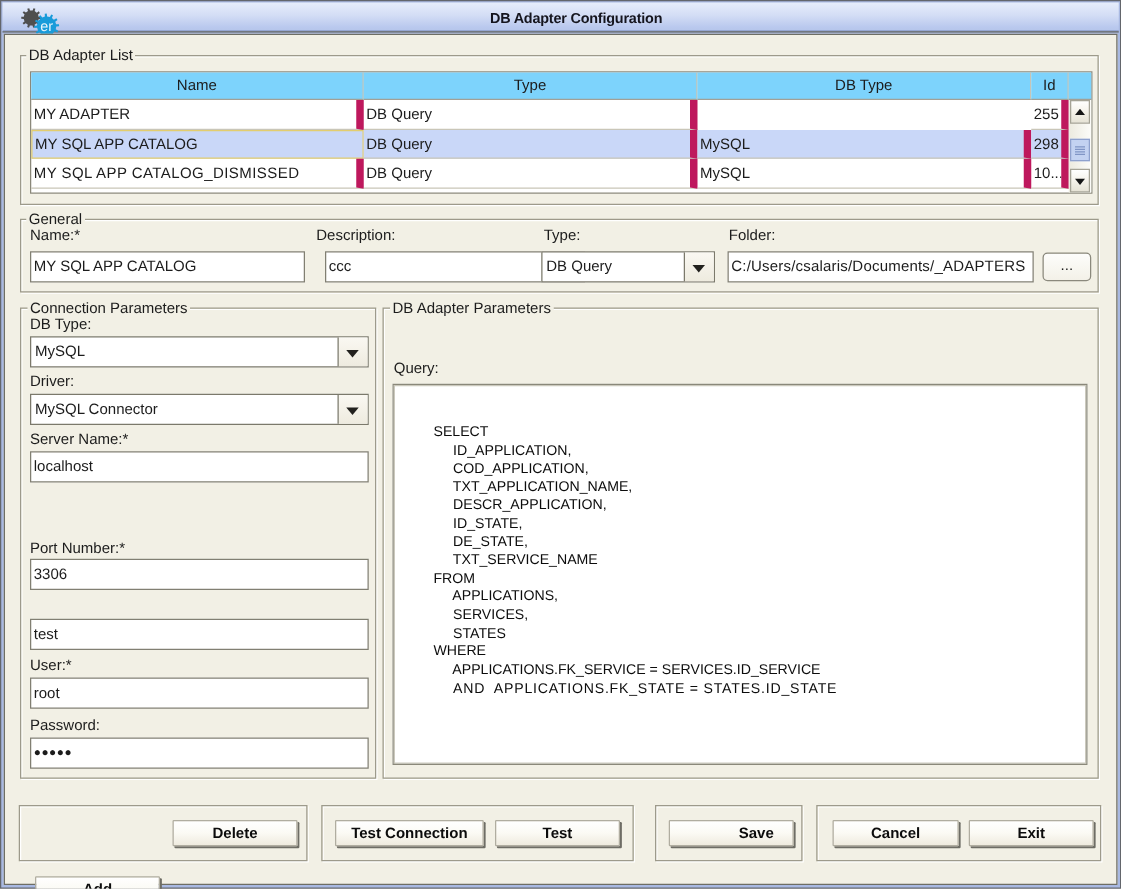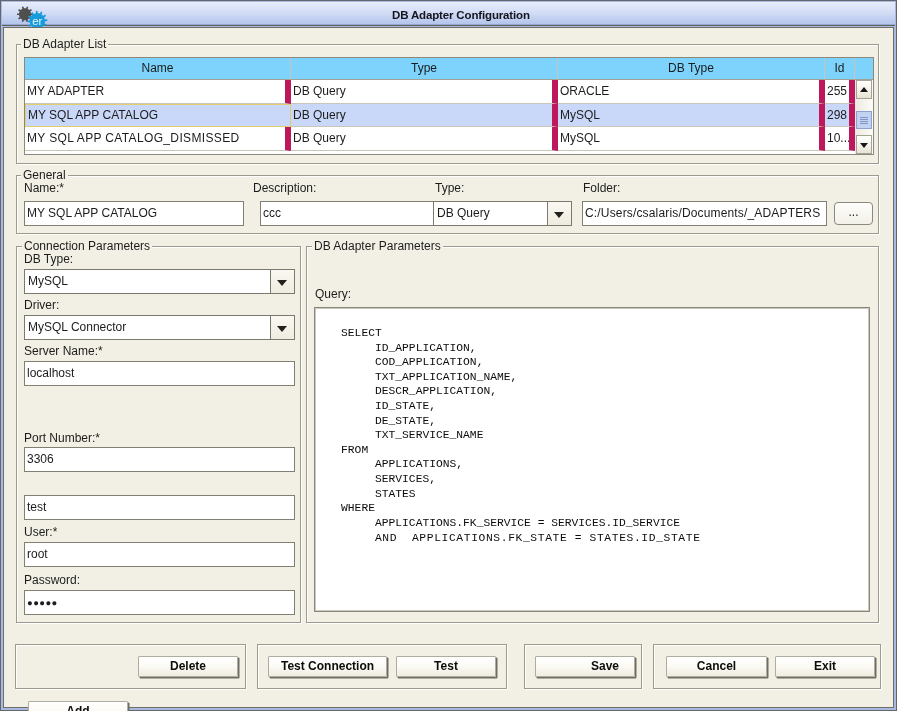--- a/index.html
+++ b/index.html
@@ -26,21 +26,21 @@
 .sel{background:#c9d7f8;}
 
 .sb{position:absolute;right:0;top:22px;width:18px;bottom:0;background:linear-gradient(90deg,#eceadf,#fcfcf9);}
 .sbtn{position:absolute;left:1px;width:16px;height:19px;background:linear-gradient(#ffffff,#f4f1e8 55%,#e6e3d6);border:1px solid #a5a396;}
 .sarr-u{position:absolute;left:3px;top:6px;width:0;height:0;border-left:4.5px solid transparent;border-right:4.5px solid transparent;border-bottom:5.5px solid #161616;}
 .sarr-d{position:absolute;left:3px;top:7px;width:0;height:0;border-left:4.5px solid transparent;border-right:4.5px solid transparent;border-top:5.5px solid #161616;}
 .sthumb{position:absolute;left:1px;width:16px;background:#c3d2f1;border:1px solid #8ea1cd;}
 .grip{position:absolute;left:3px;right:3px;top:5px;}
 .grip div{height:1px;background:#8095c5;margin-bottom:1px;}
 .qarea{position:absolute;background:#fff;border:1px solid #8a887a;box-shadow:inset 1px 1px 0 #cbc9bd, inset -1px -1px 0 #cbc9bd;}
-pre.q{margin:0;font-family:Liberation Mono, monospace;font-size:11.3px;line-height:14.61px;color:#0c0c0c;}
+pre.q{margin:13px;font-family:Liberation Sans, sans-serif;font-size:11.3px;line-height:14.61px;color:#0c0c0c;}
 </style>
 </head>
 <body>
 <div class="win">
 <div class="blue"></div>
 <div class="titlebar">
 <svg class="ticon" width="42" height="28" viewBox="0 0 42 28">
 <path d="M22.0,11.2 L21.4,13.2 L22.9,14.4 L21.9,15.7 L20.3,14.6 L18.6,15.8 L19.2,17.6 L17.6,18.1 L17.0,16.3 L14.9,16.3 L14.2,18.1 L12.7,17.6 L13.3,15.8 L11.6,14.5 L10.0,15.6 L9.1,14.3 L10.6,13.1 L10.0,11.1 L8.0,11.0 L8.0,9.4 L10.0,9.4 L10.6,7.4 L9.1,6.2 L10.1,4.9 L11.7,6.0 L13.4,4.8 L12.8,3.0 L14.4,2.5 L15.0,4.3 L17.1,4.3 L17.8,2.5 L19.3,3.0 L18.7,4.8 L20.4,6.1 L22.0,5.0 L22.9,6.3 L21.4,7.5 L22.0,9.5 L24.0,9.6 L24.0,11.2 Z" fill="#4f4f4f"></path>
 <path d="M36.0,17.2 L35.6,19.4 L37.6,20.5 L36.9,21.9 L34.8,21.0 L33.3,22.6 L34.5,24.6 L33.2,25.5 L31.8,23.7 L29.7,24.4 L29.8,26.7 L28.2,26.8 L27.9,24.5 L25.7,24.1 L24.6,26.1 L23.2,25.4 L24.1,23.3 L22.5,21.8 L20.5,23.0 L19.6,21.7 L21.4,20.3 L20.7,18.2 L18.4,18.3 L18.3,16.7 L20.6,16.4 L21.0,14.2 L19.0,13.1 L19.7,11.7 L21.8,12.6 L23.3,11.0 L22.1,9.0 L23.4,8.1 L24.8,9.9 L26.9,9.2 L26.8,6.9 L28.4,6.8 L28.7,9.1 L30.9,9.5 L32.0,7.5 L33.4,8.2 L32.5,10.3 L34.1,11.8 L36.1,10.6 L37.0,11.9 L35.2,13.3 L35.9,15.4 L38.2,15.3 L38.3,16.9 Z" fill="#189bda"></path>
 <text x="28.3" y="20.8" font-size="11.5" fill="#e8f4fb" text-anchor="middle" font-family="Liberation Sans">er</text>
@@ -60,21 +60,20 @@
 
 <div class="tbl">
   <div class="th" style="left:0;width:266px;">Name</div>
   <div class="th" style="left:266px;width:267px;">Type</div>
   <div class="th" style="left:533px;width:267px;">DB Type</div>
   <div class="th" style="left:800px;width:30px;">Id</div>
   <div class="th" style="left:830px;width:18px;border-right:none;"></div>
 
   <div class="td" style="left:0;top:22px;height:23.7px;width:266px;">MY ADAPTER</div>
   <div class="td" style="left:266px;top:22px;height:23.7px;width:267px;">DB Query</div>
-  <div class="td" style="left:533px;top:22px;height:23.7px;width:267px;">ORACLE</div>
   <div class="td" style="left:800px;top:22px;height:23.7px;width:30px;">255</div>
 
   <div class="td sel" style="left:0;top:45.7px;height:23.7px;width:266px;border:1px solid #e3cd6e;line-height:21px;">MY SQL APP CATALOG</div>
   <div class="td sel" style="left:266px;top:45.7px;height:23.7px;width:267px;">DB Query</div>
   <div class="td sel" style="left:533px;top:45.7px;height:23.7px;width:267px;">MySQL</div>
   <div class="td sel" style="left:800px;top:45.7px;height:23.7px;width:30px;">298</div>
 
   <div class="td" style="left:0;top:69.4px;height:23.7px;width:266px;letter-spacing:0.35px;">MY SQL APP CATALOG_DISMISSED</div>
   <div class="td" style="left:266px;top:69.4px;height:23.7px;width:267px;">DB Query</div>
   <div class="td" style="left:533px;top:69.4px;height:23.7px;width:267px;">MySQL</div>

